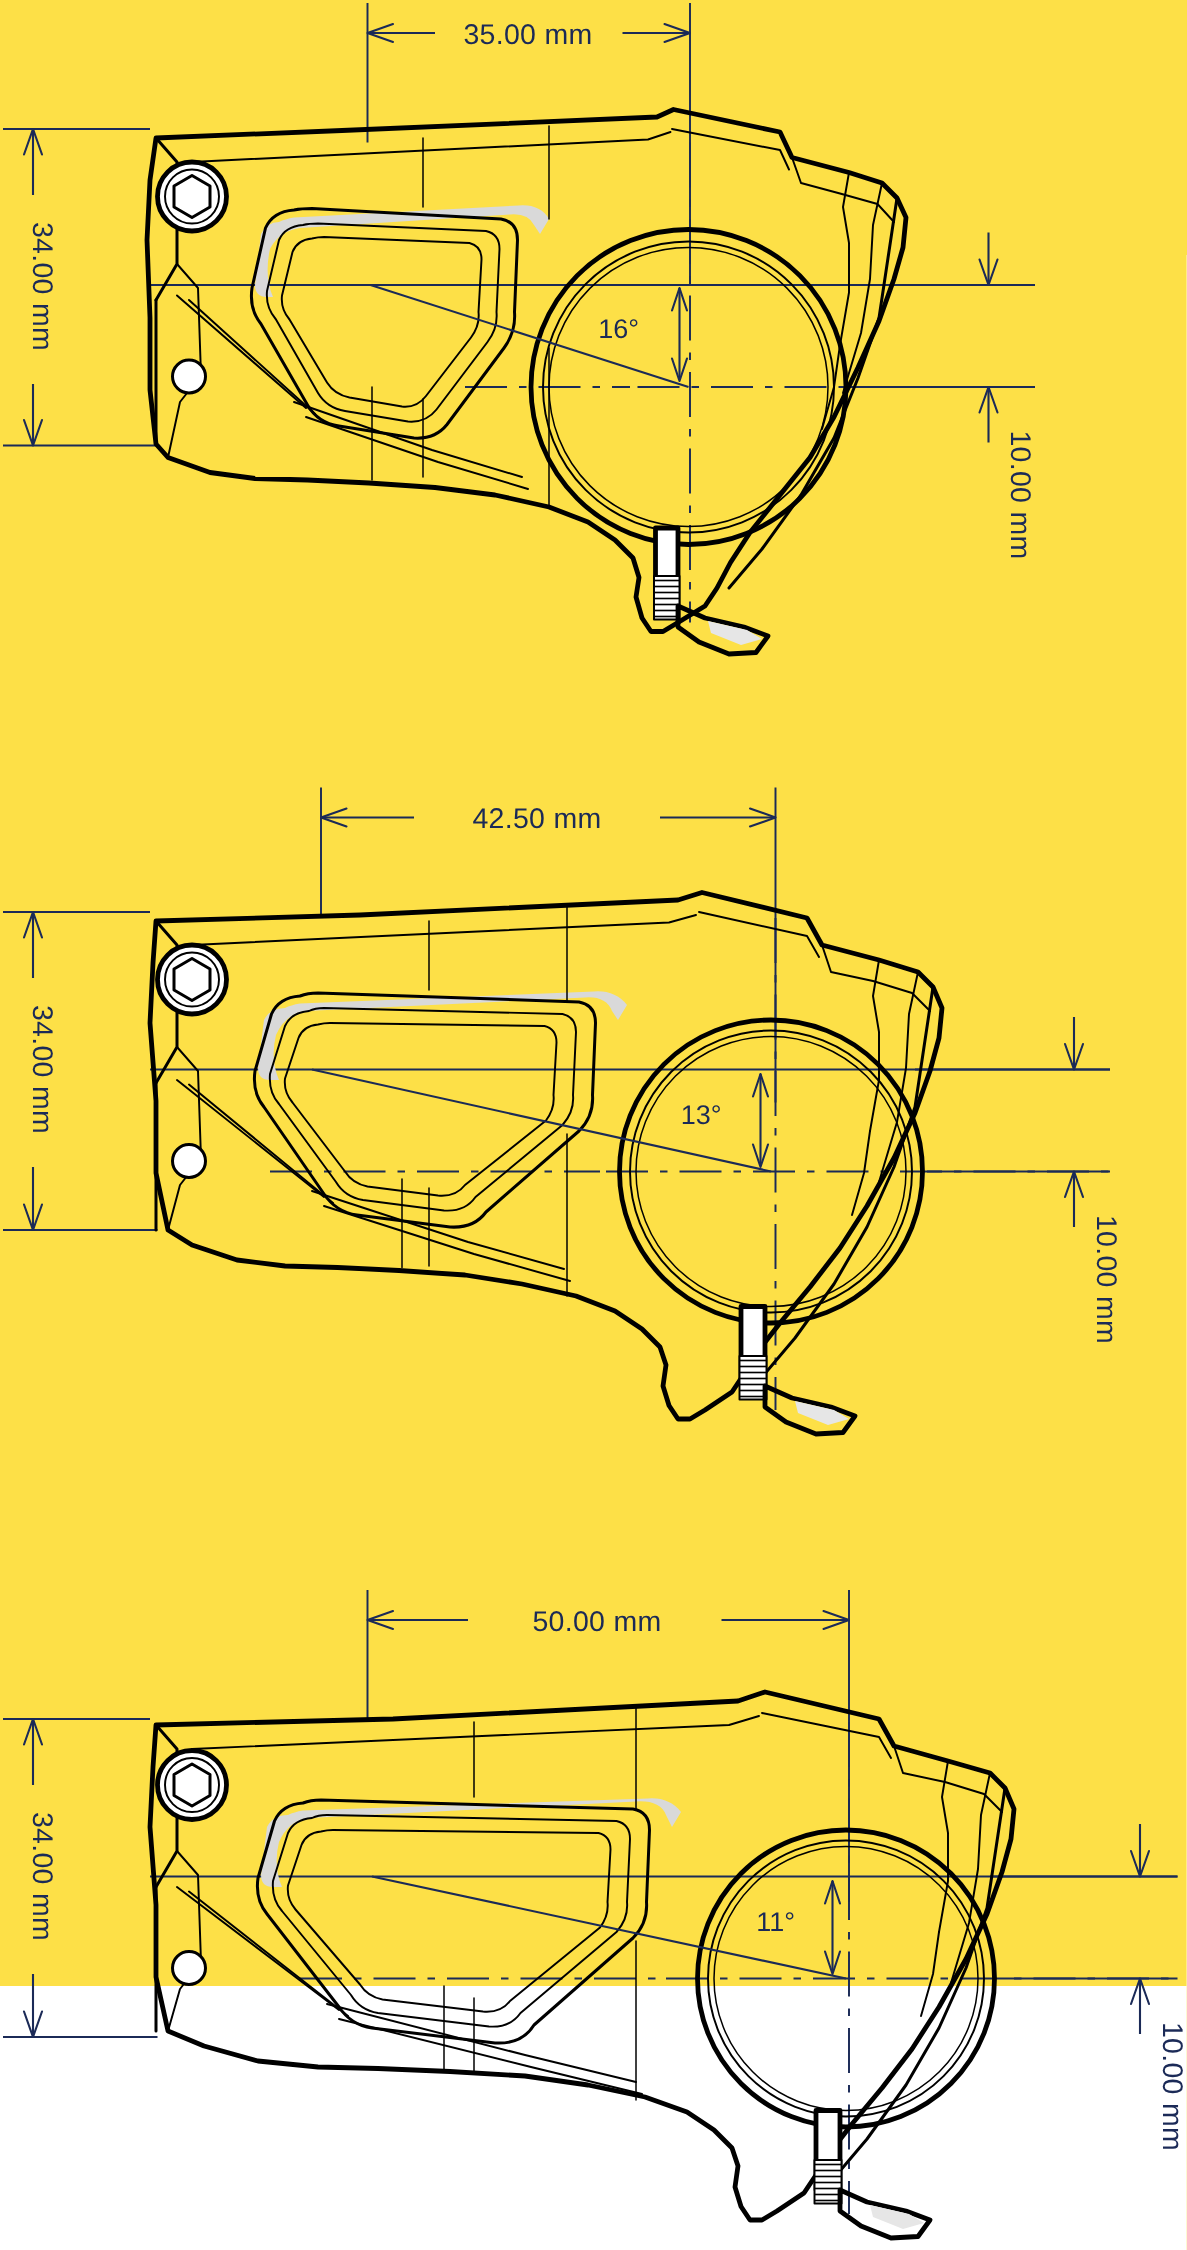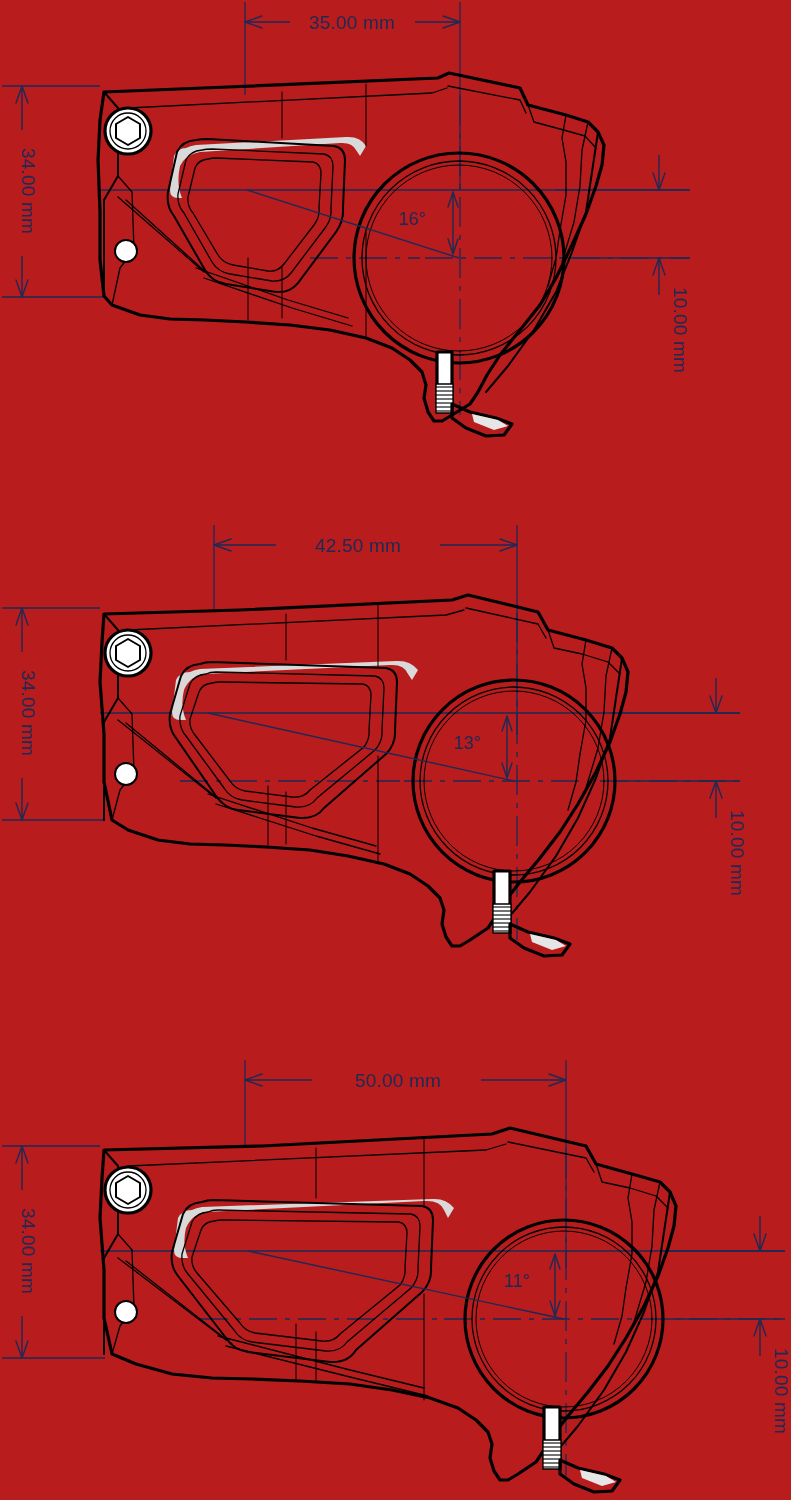--- a/index.html
+++ b/index.html
@@ -12,22 +12,22 @@
     width: 791px;
     height: 1500px;
     position: relative;
     font-family: "Liberation Sans", sans-serif;
     overflow: hidden;
   }
   #sheet {
     position: absolute;
     top: 0; left: 0;
     width: 791px;
-    height: 1500px;
-    background: #b91c1c;
+    height: 1324px;
+    background: #fde047;
   }
   svg.drawing {
     display: block;
     position: absolute;
     left: 0;
     width: 791px;
   }
   .dim-text {
     font-family: "Liberation Sans", sans-serif;
     font-size: 19px;

